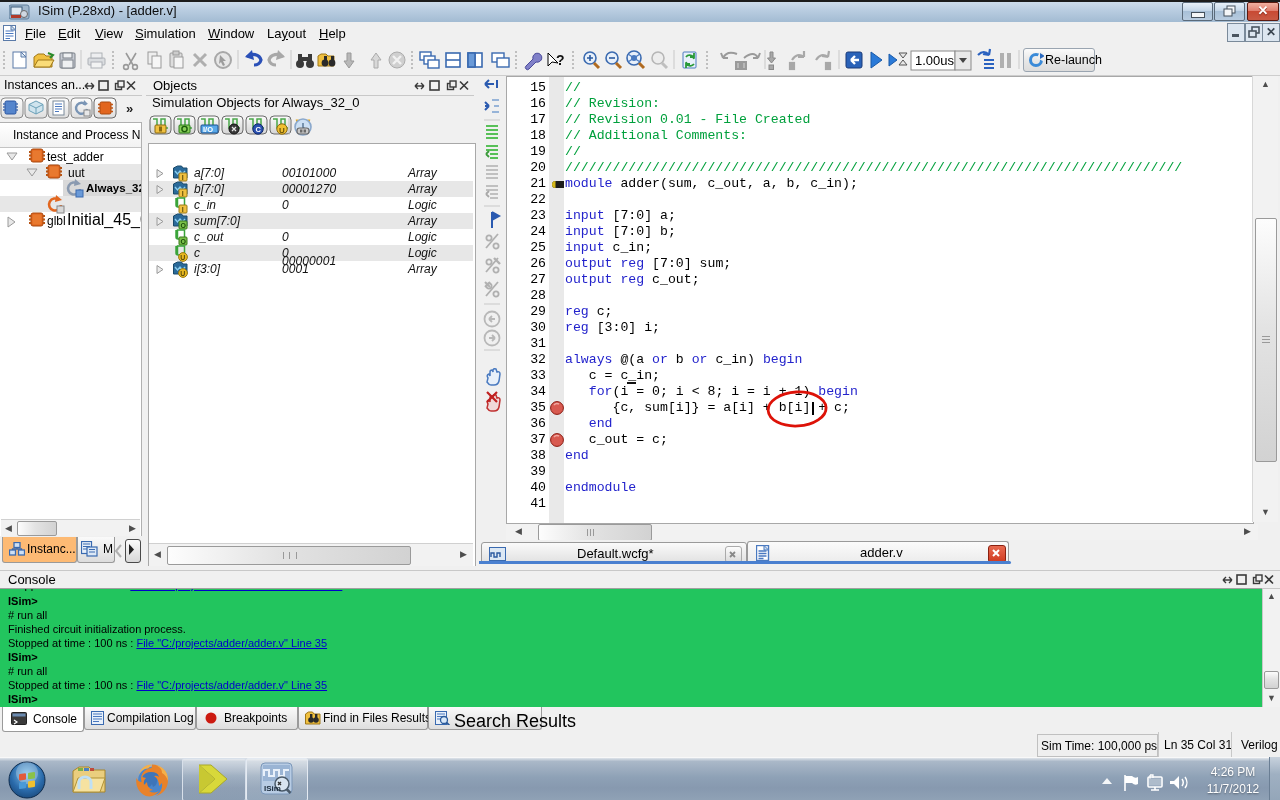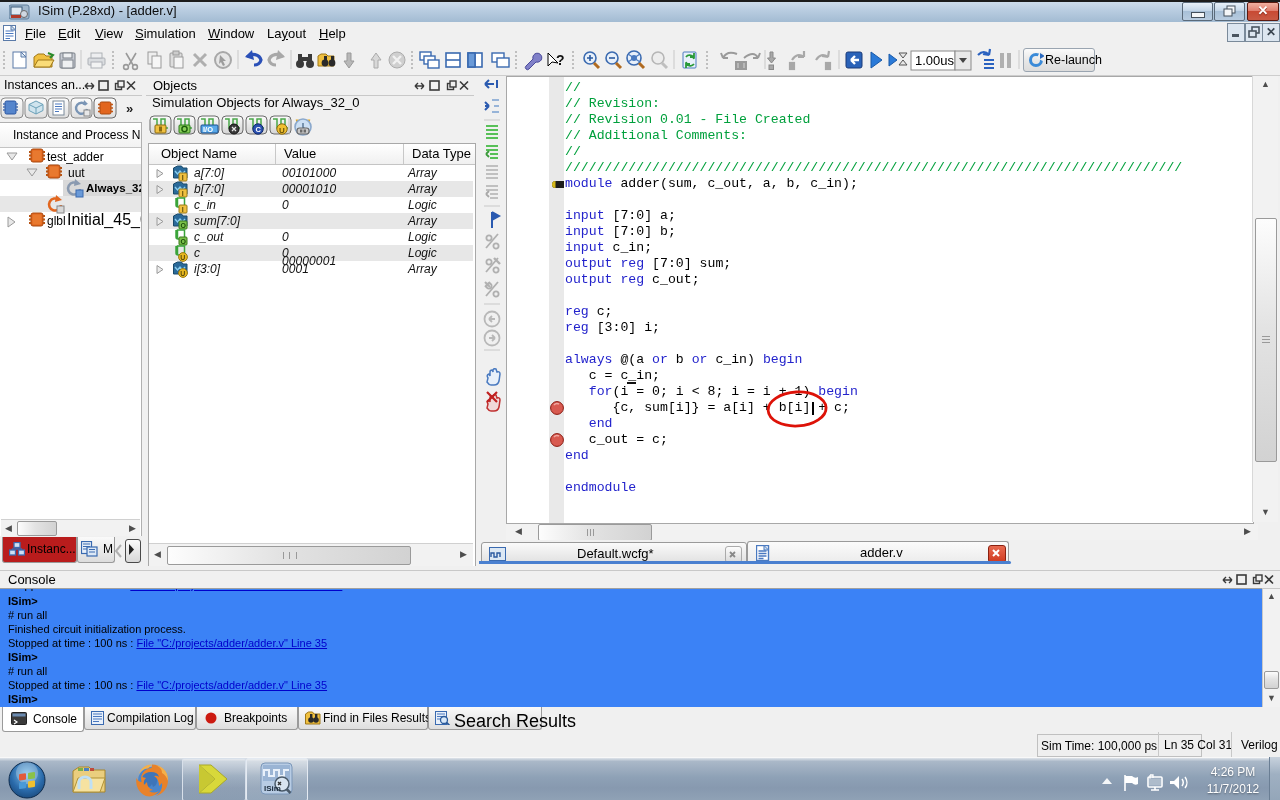--- a/index.html
+++ b/index.html
@@ -400,21 +400,21 @@
   <div class="abs" style="left:47px;top:91px;font-size:12px;">glbl</div>
 
   <div class="abs" style="left:1px;top:396px;width:139px;height:16px;background:#f2f2f2;border-top:1px solid #d0d0d0;">
    <div class="abs arr" style="left:4px;top:4px;">◀</div>
    <div class="abs sbthumbv" style="left:16px;top:1px;width:38px;height:13px;"></div>
    <div class="abs arr" style="left:128px;top:4px;">▶</div>
   </div>
  </div>
 
  <div class="abs" style="left:0;top:536px;width:146px;height:30px;background:#f0f0f0;">
-  <div class="abs" style="left:2px;top:1px;width:73px;height:25px;background:#b91c1c;border:1px solid #9a9a9a;border-top:none;border-radius:0 0 3px 3px;overflow:hidden;">
+  <div class="abs" style="left:2px;top:1px;width:73px;height:25px;background:#fdba74;border:1px solid #9a9a9a;border-top:none;border-radius:0 0 3px 3px;overflow:hidden;">
    <svg class="abs" style="left:6px;top:5px" width="16" height="14">
             <g fill="#cfe0f4" stroke="#3a6ab0" stroke-width="1.3">
               <rect x="5" y="0.5" width="6" height="5"></rect>
               <rect x="0.5" y="8" width="6" height="5"></rect>
               <rect x="9.5" y="8" width="6" height="5"></rect>
               <path d="M8 5.5 v2 M3.5 8 v-1 h9 v1" fill="none"></path>
             </g>
           </svg>
    <div class="abs" style="left:24px;top:5px;font-size:12px;white-space:nowrap;">Instanc...</div>
   </div>
@@ -503,27 +503,20 @@
           <path d="M5 8 a5 4 0 0 1 6 3 M19 8 a5 4 0 0 0 -6 3" stroke="#e8a818" stroke-width="3" fill="none"></path>
           <circle cx="12" cy="14" r="8" fill="#cce0f4" stroke="#8aa8cc" stroke-width="1.6"></circle>
           <path d="M12 10 v4.5 l3.5 2" stroke="#4a6a8a" stroke-width="1.3" fill="none"></path>
           <rect x="6" y="15" width="12" height="6" rx="2.5" fill="#c8c8c8" stroke="#6a6a6a" stroke-width="1.2"></rect>
           <rect x="9" y="16.5" width="2.4" height="3" fill="#6a6a6a"></rect>
           <rect x="12.6" y="16.5" width="2.4" height="3" fill="#6a6a6a"></rect>
         </g>
  </svg>
 
  <div class="abs" style="left:148px;top:143px;width:326px;height:422px;background:#fff;border:1px solid #a8a8a8;border-bottom:none;">
-  <div class="abs" style="left:0;top:0;width:326px;height:20px;background:linear-gradient(180deg,#ffffff,#f0f0f0);border-bottom:1px solid #c4c4c4;font-size:13px;">
-   <div class="abs" style="left:12px;top:2px;">Object Name</div>
-   <div class="abs" style="left:135px;top:2px;">Value</div>
-   <div class="abs" style="left:263px;top:2px;">Data Type</div>
-   <div class="abs" style="left:126px;top:0px;width:1px;height:20px;background:#c8c8c8;"></div>
-   <div class="abs" style="left:254px;top:0px;width:1px;height:20px;background:#c8c8c8;"></div>
-  </div>
 
   <div class="abs" style="left:0;top:37px;width:324px;height:16px;background:#e7e7e7;"></div>
   <div class="abs" style="left:0;top:69px;width:324px;height:16px;background:#e7e7e7;"></div>
   <div class="abs" style="left:0;top:101px;width:324px;height:16px;background:#e7e7e7;"></div>
 
   <svg class="abs" style="left:0;top:21px" width="200" height="116">
    <defs>
     <g id="exp">
               <path d="M1 0.5 l6 4 -6 4 z" fill="#ececec" stroke="#9a9a9a"></path>
             </g>
@@ -565,21 +558,21 @@
    <use href="#exp" x="7" y="100"></use>
           <use href="#busic" x="24" y="97"></use>
           <use href="#bU" x="30" y="104"></use>
   </svg>
 
   <div class="abs" style="left:0;top:21px;width:326px;font-size:12px;font-style:italic;color:#111;">
    <div class="abs" style="left:45px;top:1px;">a[7:0]</div>
           <div class="abs" style="left:133px;top:1px;letter-spacing:0.1px;">00101000</div>
           <div class="abs" style="left:259px;top:1px;">Array</div>
    <div class="abs" style="left:45px;top:17px;">b[7:0]</div>
-          <div class="abs" style="left:133px;top:17px;letter-spacing:0.1px;">00001010</div>
+          <div class="abs" style="left:133px;top:17px;letter-spacing:0.1px;">00001270</div>
           <div class="abs" style="left:259px;top:17px;">Array</div>
    <div class="abs" style="left:45px;top:33px;">c_in</div>
           <div class="abs" style="left:133px;top:33px;">0</div>
           <div class="abs" style="left:259px;top:33px;">Logic</div>
    <div class="abs" style="left:45px;top:49px;">sum[7:0]</div>
           <div class="abs" style="left:133px;top:49px;letter-spacing:0.1px;margin-top:40px;">00000001</div>
           <div class="abs" style="left:259px;top:49px;">Array</div>
    <div class="abs" style="left:45px;top:65px;">c_out</div>
           <div class="abs" style="left:133px;top:65px;">0</div>
           <div class="abs" style="left:259px;top:65px;">Logic</div>
@@ -669,20 +662,47 @@
             <path d="M-5 288 q-2 -3 1 -4 l1 2 v-4 q0 -2 2 -2 l1 2 v-2 q1 -2 3 -1 l1 3 q3 -1 3 2 l-1 7 q-1 4 -5 4 h-3 q-2 0 -4 -3 z" transform="translate(1,40)"></path>
             <path d="M-5 316 l10 10 m0 -10 l-10 10" stroke="#c02020" stroke-width="2.2"></path>
           </g>
   </g>
  </svg>
 
  <div class="abs" style="left:506px;top:76px;width:746px;height:446px;background:#fff;border:1px solid #a8a8a8;overflow:hidden;">
 
   <div class="abs" style="left:42px;top:0;width:15px;height:446px;background:#e9e9e9;"></div>
 
+  <pre class="abs mono" style="left:0;top:3px;width:39px;margin:0;font-size:13.2px;line-height:16px;text-align:right;color:#000;">15
+16
+17
+18
+19
+20
+21
+22
+23
+24
+25
+26
+27
+28
+29
+30
+31
+32
+33
+34
+35
+36
+37
+38
+39
+40
+41</pre>
 
   <pre class="abs mono" style="left:58px;top:3px;margin:0;font-size:13.2px;line-height:16px;color:#000;"><span class="c">//
 // Revision:
 // Revision 0.01 - File Created
 // Additional Comments:
 //
 //////////////////////////////////////////////////////////////////////////////</span>
 <span class="k">module</span> adder(sum, c_out, a, b, c_in);
 
 <span class="k">input</span> [7:0] a;
@@ -776,21 +796,21 @@
   <svg class="abs" style="left:1222px;top:3px" width="56" height="12" fill="none" stroke="#3a3a3a" stroke-width="1.4">
    <path d="M1 6 h9 M1 6 l3 -3 M1 6 l3 3 M10 6 l-3 -3 M10 6 l-3 3"></path>
    <rect x="15" y="1" width="9" height="9" stroke-width="1.6"></rect>
    <g>
             <rect x="31.5" y="3.5" width="6" height="6"></rect>
             <rect x="34" y="1" width="6" height="6" fill="#f0f0f0"></rect>
           </g>
    <path d="M43 1.5 l8 8 M51 1.5 l-8 8" stroke-width="1.6"></path>
   </svg>
  </div>
- <div class="abs" style="left:0;top:588px;width:1262px;height:119px;background:#3b82f6;border-top:1px solid #a0a0a0;overflow:hidden;font-size:11px;">
+ <div class="abs" style="left:0;top:588px;width:1262px;height:119px;background:#22c55e;border-top:1px solid #a0a0a0;overflow:hidden;font-size:11px;">
 
   <div class="abs" style="left:8px;top:-10px;">Stopped at time : 100 ns <span style="color:#0000cc;text-decoration:underline;">&nbsp;&nbsp;File "C:/projects/adder/adder.v" Line 30&nbsp;&nbsp;&nbsp;&nbsp;&nbsp;</span></div>
   <div class="abs" style="left:8px;top:6px;font-weight:bold;">ISim&gt;</div>
   <div class="abs" style="left:8px;top:20px;"># run all</div>
   <div class="abs" style="left:8px;top:34px;">Finished circuit initialization process.</div>
   <div class="abs" style="left:8px;top:48px;">Stopped at time : 100 ns : <a style="color:#0000cc;text-decoration:underline;">File "C:/projects/adder/adder.v" Line 35</a></div>
   <div class="abs" style="left:8px;top:62px;font-weight:bold;">ISim&gt;</div>
   <div class="abs" style="left:8px;top:76px;"># run all</div>
   <div class="abs" style="left:8px;top:90px;">Stopped at time : 100 ns : <a style="color:#0000cc;text-decoration:underline;">File "C:/projects/adder/adder.v" Line 35</a></div>
   <div class="abs" style="left:8px;top:104px;font-weight:bold;">ISim&gt;</div>
@@ -842,21 +862,21 @@
             <circle cx="9" cy="9" r="3.5" fill="#d8e8f8" stroke="#2a5a9a" stroke-width="1.3"></circle>
             <path d="M11.5 11.5 l3 3" stroke="#2a5a9a" stroke-width="1.8"></path>
           </svg>
    <div class="abs" style="left:25px;top:4px;font-size:18px;white-space:nowrap;">Search Results</div>
   </div>
  </div>
 </div>
 
 <div id="statusbar">
  <div class="abs" style="left:0;top:732px;width:1280px;height:25px;background:#f0f0f0;">
-  <div class="abs" style="left:1037px;top:2px;width:119px;height:21px;border:1px solid #c0c0c0;background:#efefef;overflow:hidden;padding-left:44px;">
+  <div class="abs" style="left:1037px;top:2px;width:119px;height:21px;border:1px solid #c0c0c0;background:#efefef;overflow:hidden;">
           <div class="abs" style="left:3px;top:4px;font-size:12px;white-space:nowrap;">Sim Time: 100,000 ps</div>
         </div>
   <div class="abs" style="left:1158px;top:0px;width:1px;height:25px;background:#c8c8c8;"></div>
   <div class="abs" style="left:1164px;top:6px;font-size:12px;white-space:nowrap;">Ln 35 Col 31</div>
   <div class="abs" style="left:1231px;top:0px;width:1px;height:25px;background:#c8c8c8;"></div>
   <div class="abs" style="left:1241px;top:6px;font-size:12px;white-space:nowrap;">Verilog</div>
  </div>
 </div>
 
 <div id="taskbar">

